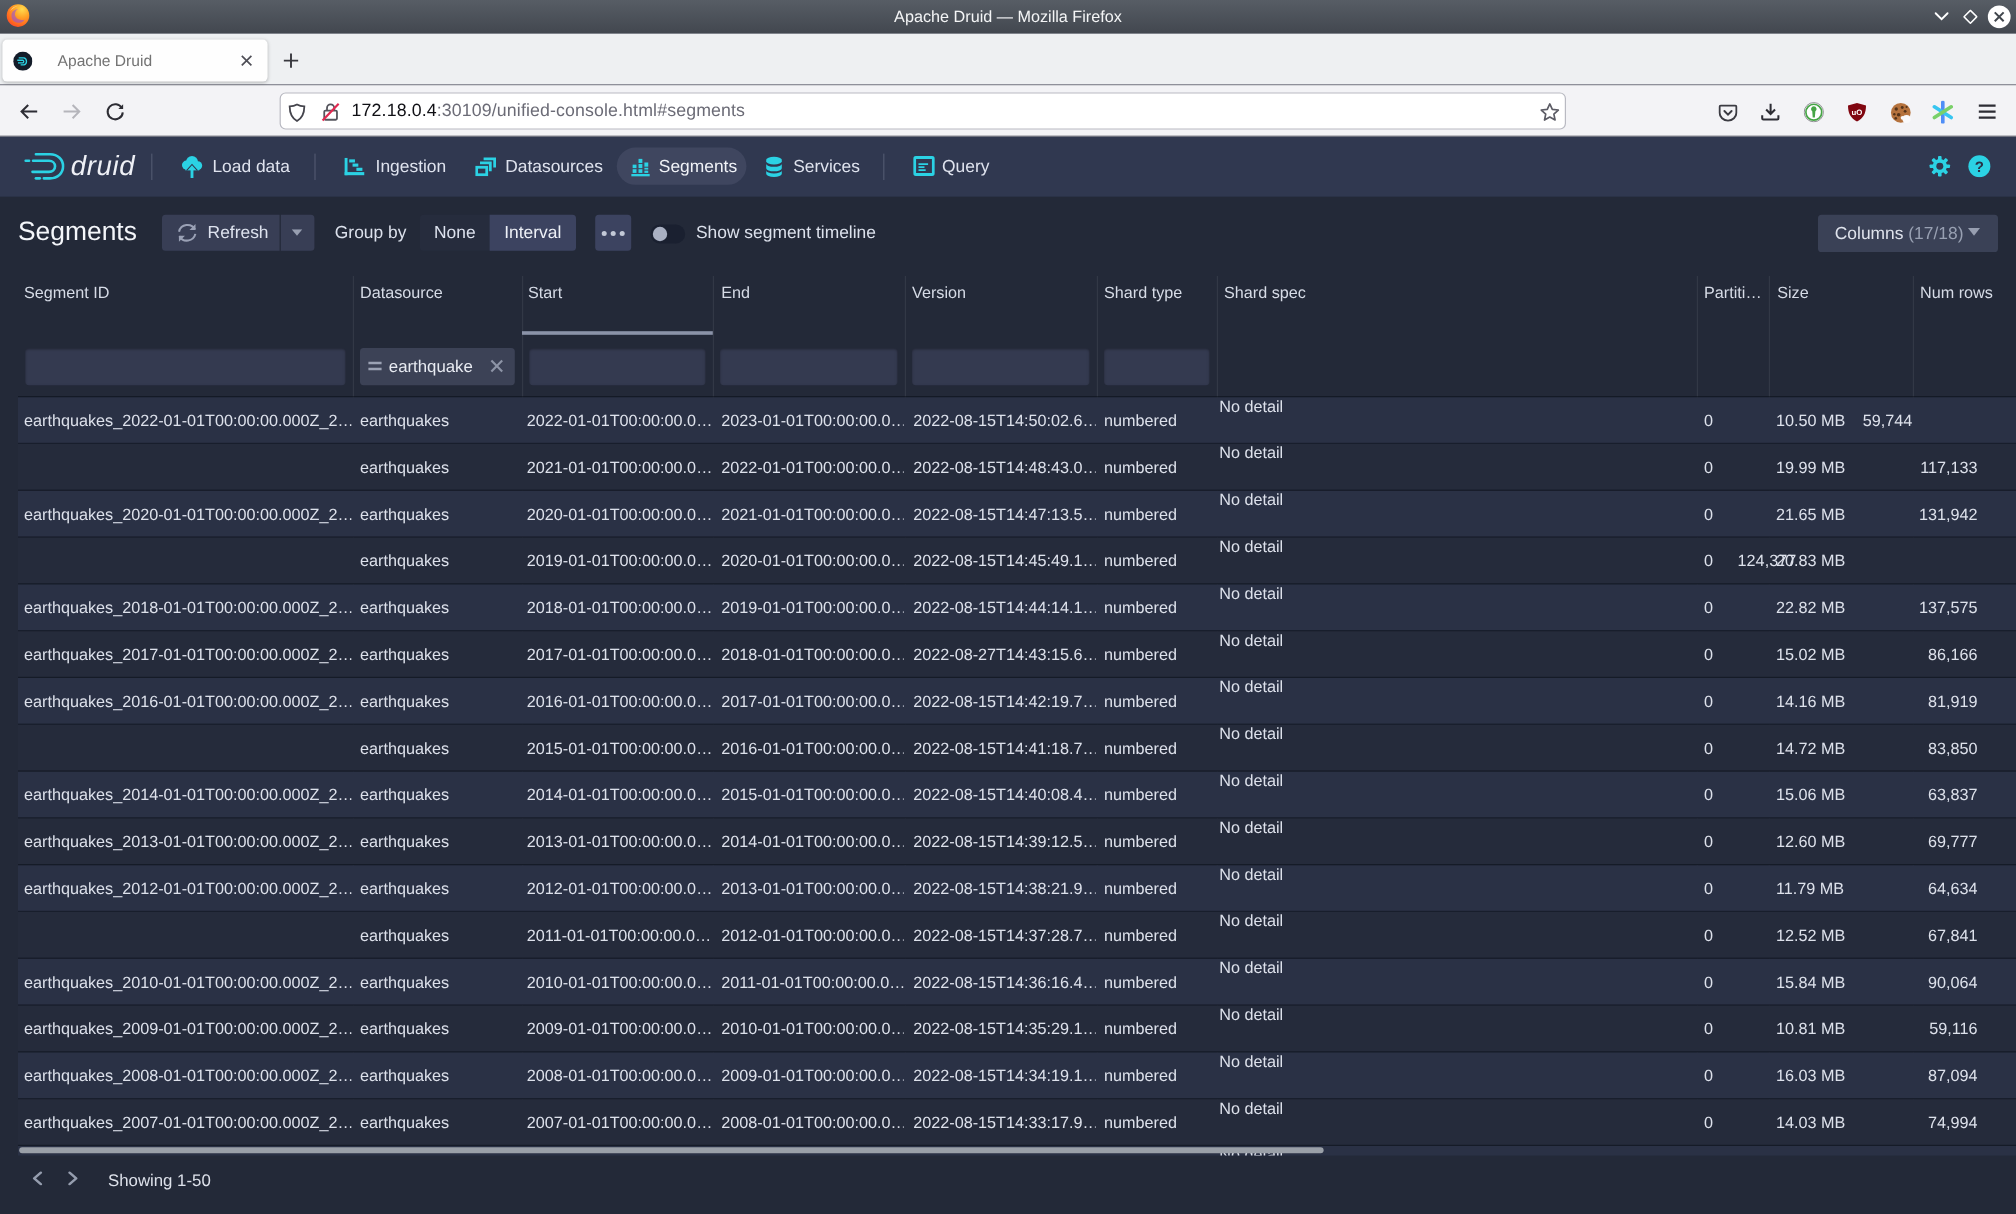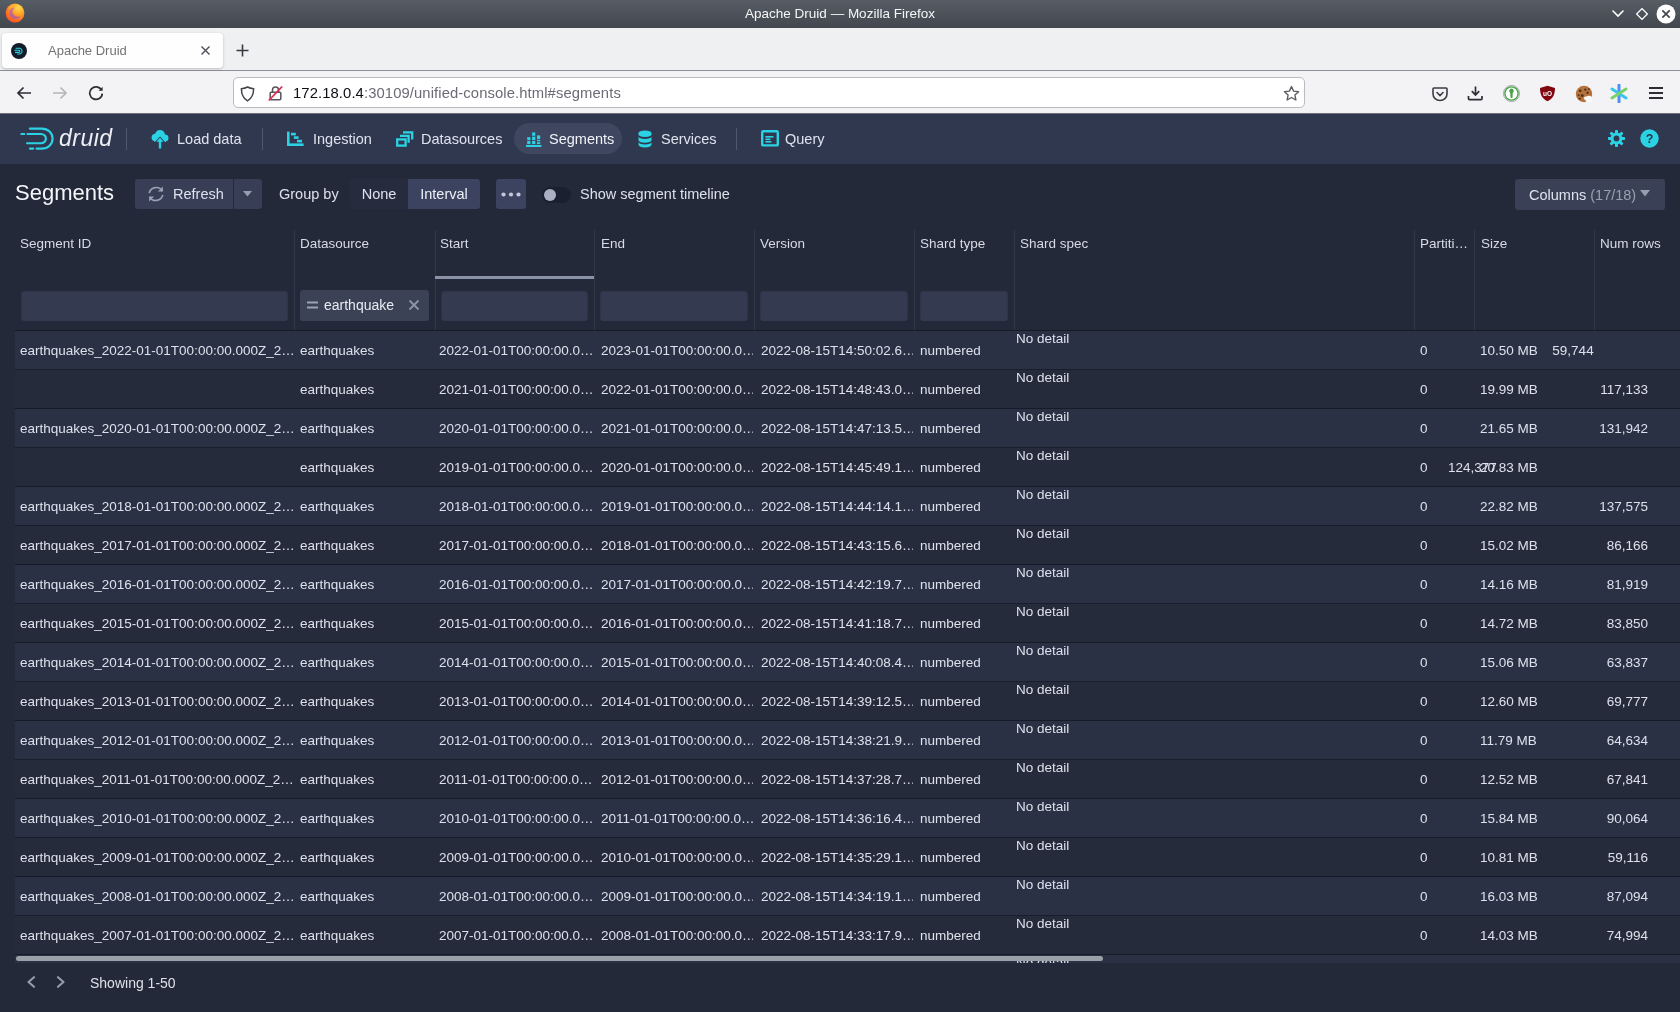--- a/index.html
+++ b/index.html
@@ -351,21 +351,21 @@
 <div class="cell a" style="left:1405px;width:50px;">0</div>
 <div class="cell a" style="left:1465px;width:110px;">22.82 MB</div>
 <div class="cell a" style="left:1483px;width:150px;text-align:right;">137,575</div>
 </div>
 <div class="rline a" style="top:322px;"></div>
 <div class="row reven a" style="top:362px;">
 <div class="cell a" style="left:5px;width:273px;">earthquakes_2017-01-01T00:00:00.000Z_2…</div>
 <div class="cell a" style="left:285px;width:130px;">earthquakes</div>
 <div class="cell a" style="left:424px;width:154px;">2017-01-01T00:00:00.0…</div>
 <div class="cell a" style="left:586px;width:152px;">2018-01-01T00:00:00.0…</div>
-<div class="cell a" style="left:746px;width:152px;">2022-08-15T14:43:15.6…</div>
+<div class="cell a" style="left:746px;width:152px;">2022-08-27T14:43:15.6…</div>
 <div class="cell a" style="left:905px;width:94px;">numbered</div>
 <div class="cellt a" style="left:1001px;top:0px;">No detail</div>
 <div class="cell a" style="left:1405px;width:50px;">0</div>
 <div class="cell a" style="left:1465px;width:110px;">15.02 MB</div>
 <div class="cell a" style="left:1483px;width:150px;text-align:right;">86,166</div>
 </div>
 <div class="rline a" style="top:361px;"></div>
 <div class="row rodd a" style="top:401px;">
 <div class="cell a" style="left:5px;width:273px;">earthquakes_2016-01-01T00:00:00.000Z_2…</div>
 <div class="cell a" style="left:285px;width:130px;">earthquakes</div>
@@ -373,21 +373,20 @@
 <div class="cell a" style="left:586px;width:152px;">2017-01-01T00:00:00.0…</div>
 <div class="cell a" style="left:746px;width:152px;">2022-08-15T14:42:19.7…</div>
 <div class="cell a" style="left:905px;width:94px;">numbered</div>
 <div class="cellt a" style="left:1001px;top:0px;">No detail</div>
 <div class="cell a" style="left:1405px;width:50px;">0</div>
 <div class="cell a" style="left:1465px;width:110px;">14.16 MB</div>
 <div class="cell a" style="left:1483px;width:150px;text-align:right;">81,919</div>
 </div>
 <div class="rline a" style="top:400px;"></div>
 <div class="row reven a" style="top:440px;">
-<div class="cell a" style="left:5px;width:273px;">earthquakes_2015-01-01T00:00:00.000Z_2…</div>
 <div class="cell a" style="left:285px;width:130px;">earthquakes</div>
 <div class="cell a" style="left:424px;width:154px;">2015-01-01T00:00:00.0…</div>
 <div class="cell a" style="left:586px;width:152px;">2016-01-01T00:00:00.0…</div>
 <div class="cell a" style="left:746px;width:152px;">2022-08-15T14:41:18.7…</div>
 <div class="cell a" style="left:905px;width:94px;">numbered</div>
 <div class="cellt a" style="left:1001px;top:0px;">No detail</div>
 <div class="cell a" style="left:1405px;width:50px;">0</div>
 <div class="cell a" style="left:1465px;width:110px;">14.72 MB</div>
 <div class="cell a" style="left:1483px;width:150px;text-align:right;">83,850</div>
 </div>
@@ -425,21 +424,20 @@
 <div class="cell a" style="left:586px;width:152px;">2013-01-01T00:00:00.0…</div>
 <div class="cell a" style="left:746px;width:152px;">2022-08-15T14:38:21.9…</div>
 <div class="cell a" style="left:905px;width:94px;">numbered</div>
 <div class="cellt a" style="left:1001px;top:0px;">No detail</div>
 <div class="cell a" style="left:1405px;width:50px;">0</div>
 <div class="cell a" style="left:1465px;width:110px;">11.79 MB</div>
 <div class="cell a" style="left:1483px;width:150px;text-align:right;">64,634</div>
 </div>
 <div class="rline a" style="top:556px;"></div>
 <div class="row reven a" style="top:596px;">
-<div class="cell a" style="left:5px;width:273px;">earthquakes_2011-01-01T00:00:00.000Z_2…</div>
 <div class="cell a" style="left:285px;width:130px;">earthquakes</div>
 <div class="cell a" style="left:424px;width:154px;">2011-01-01T00:00:00.0…</div>
 <div class="cell a" style="left:586px;width:152px;">2012-01-01T00:00:00.0…</div>
 <div class="cell a" style="left:746px;width:152px;">2022-08-15T14:37:28.7…</div>
 <div class="cell a" style="left:905px;width:94px;">numbered</div>
 <div class="cellt a" style="left:1001px;top:0px;">No detail</div>
 <div class="cell a" style="left:1405px;width:50px;">0</div>
 <div class="cell a" style="left:1465px;width:110px;">12.52 MB</div>
 <div class="cell a" style="left:1483px;width:150px;text-align:right;">67,841</div>
 </div>

